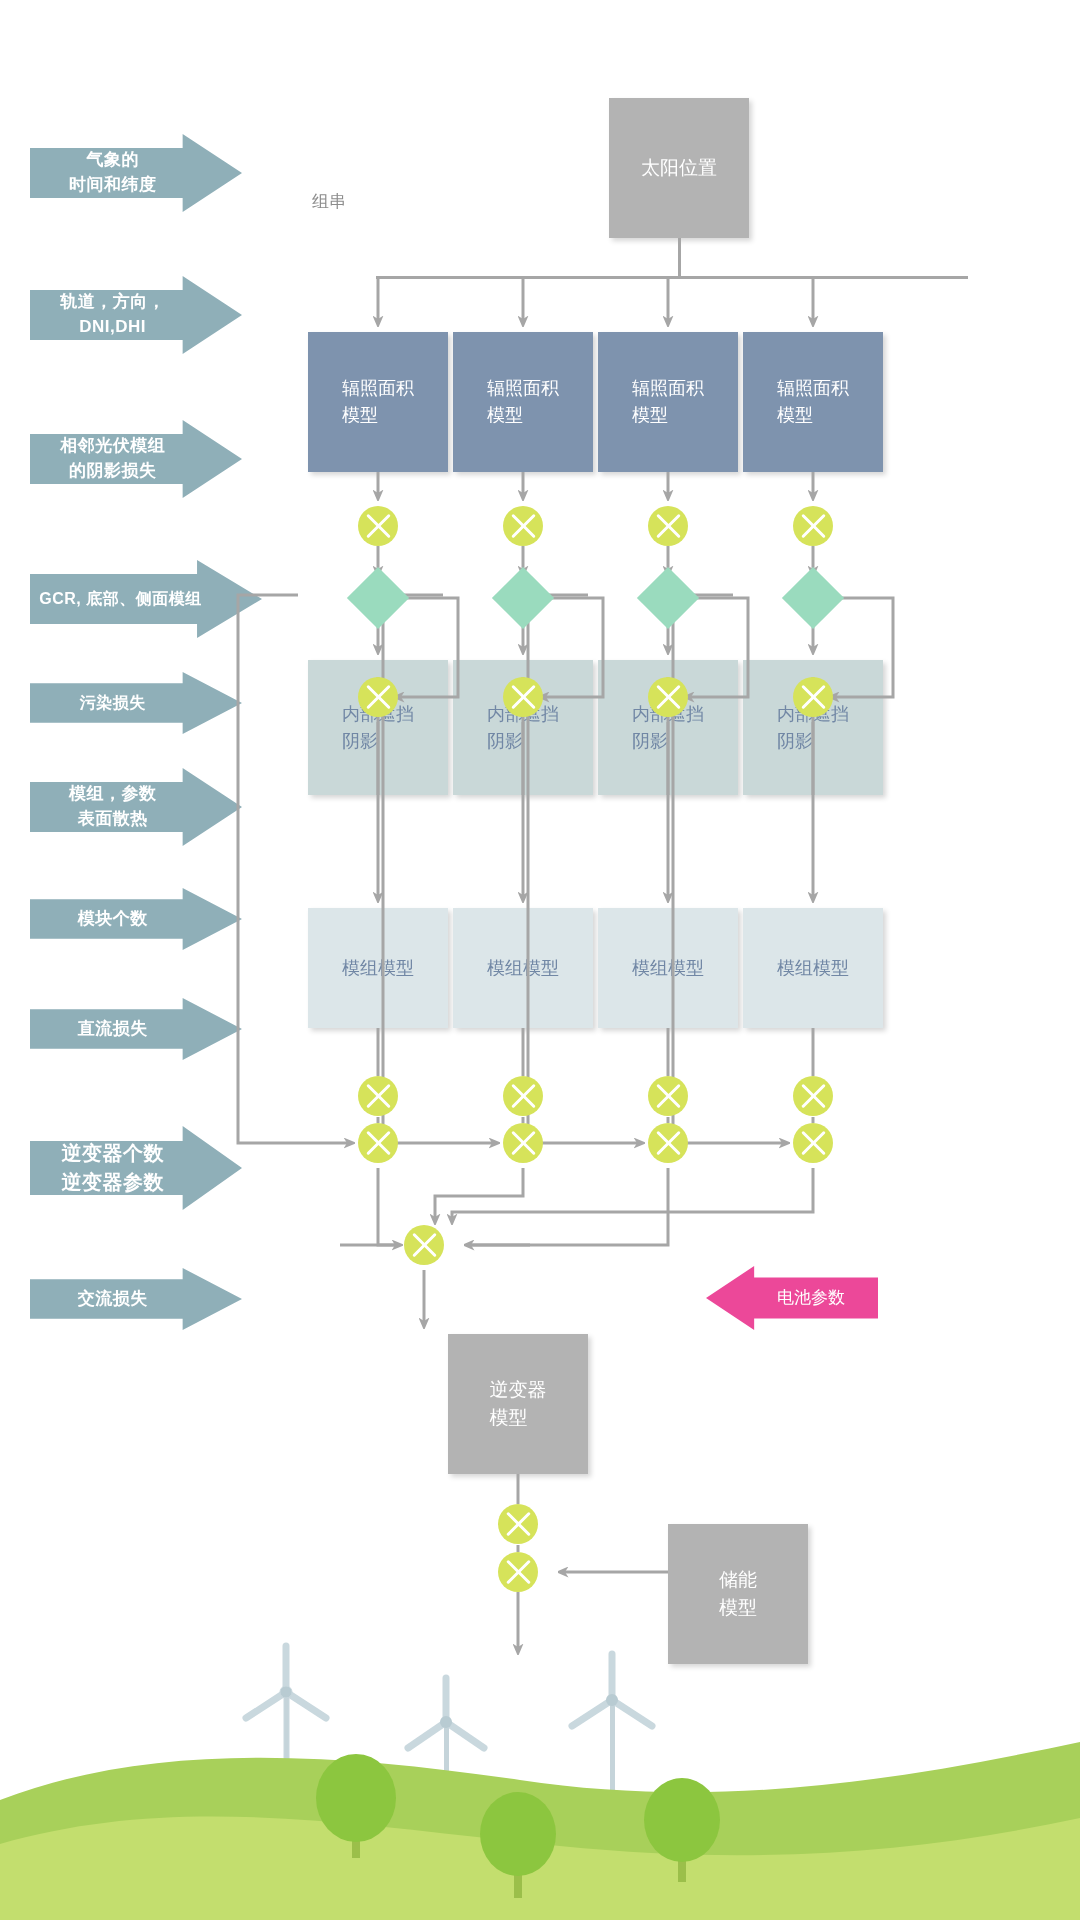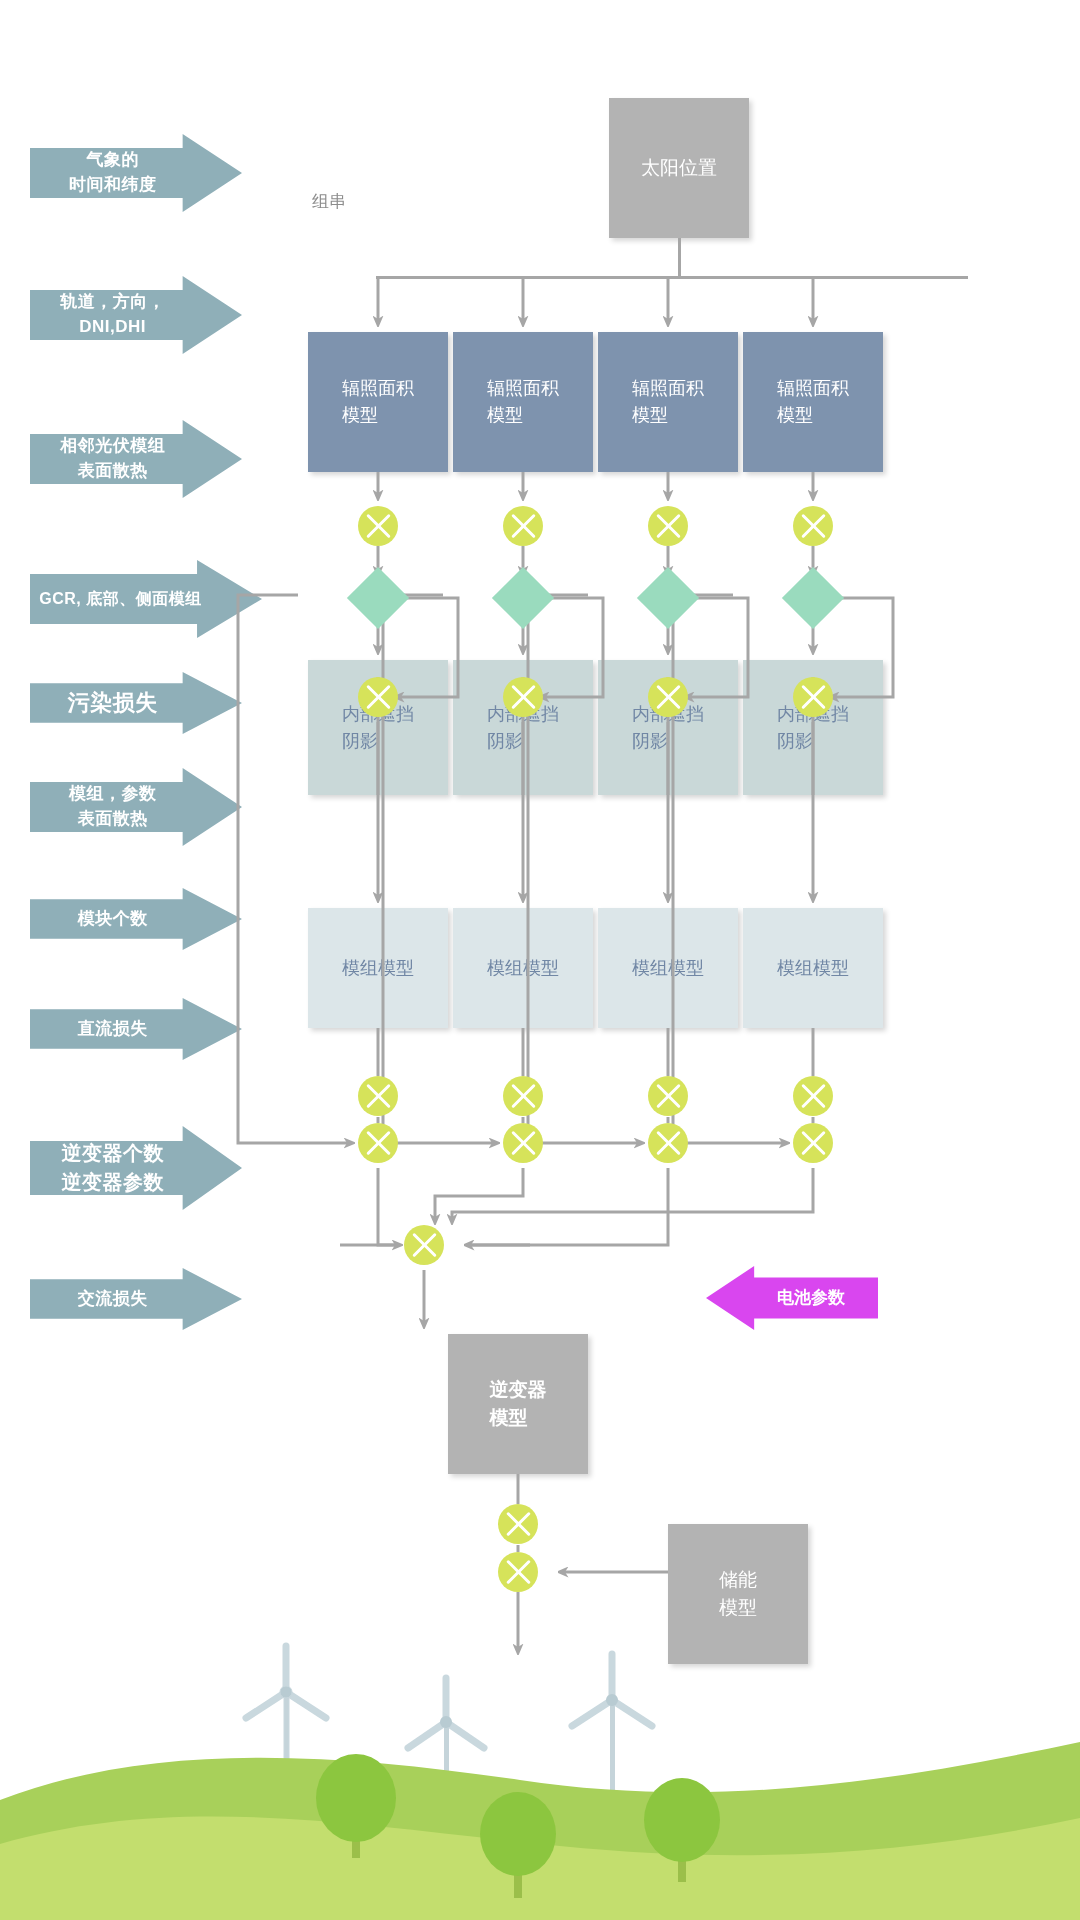--- a/index.html
+++ b/index.html
@@ -21,23 +21,23 @@
     text-align:center;
     line-height:1.45;
     letter-spacing:.5px;
     clip-path:polygon(0 18%, 72% 18%, 72% 0, 100% 50%, 72% 100%, 72% 82%, 0 82%);
   }
   .in-arrow .txt{padding-right:22%;white-space:pre-line;}
 
   
   .in-arrow-left{
     position:absolute;
-    background:#d946ef;
+    background:#ec4899;
     color:#ffffff;
-    font-weight:bold;
+    font-weight:normal;
     display:flex;align-items:center;justify-content:center;
     text-align:center;line-height:1.45;
     clip-path:polygon(100% 18%, 28% 18%, 28% 0, 0 50%, 28% 100%, 28% 82%, 100% 82%);
   }
   .in-arrow-left .txt{padding-left:22%;white-space:pre-line;}
 
   
   .node{
     position:absolute;
     display:flex;align-items:center;justify-content:center;
@@ -88,28 +88,28 @@
 时间和纬度</span>
   </div>
 
   <div class="in-arrow" style="left:30px;top:276px;width:212px;height:78px;font-size:17px;">
     <span class="txt">轨道，方向，
 DNI,DHI</span>
   </div>
 
   <div class="in-arrow" style="left:30px;top:420px;width:212px;height:78px;font-size:17px;">
     <span class="txt">相邻光伏模组
-表面散热</span>
+的阴影损失</span>
   </div>
 
   <div class="in-arrow" style="left:30px;top:560px;width:232px;height:78px;font-size:16px;">
     <span class="txt">GCR, 底部、侧面模组</span>
   </div>
 
-  <div class="in-arrow" style="left:30px;top:672px;width:212px;height:62px;font-size:22px;">
+  <div class="in-arrow" style="left:30px;top:672px;width:212px;height:62px;font-size:16px;">
     <span class="txt">污染损失</span>
   </div>
 
   <div class="in-arrow" style="left:30px;top:768px;width:212px;height:78px;font-size:17px;">
     <span class="txt">模组，参数
 表面散热</span>
   </div>
 
   <div class="in-arrow" style="left:30px;top:888px;width:212px;height:62px;font-size:17px;">
     <span class="txt">模块个数</span>
@@ -201,21 +201,21 @@
   <div class="node node-pale2" style="left:453px;top:908px;width:140px;height:120px;font-size:18px;">
     <span>模组模型</span>
   </div>
   <div class="node node-pale2" style="left:598px;top:908px;width:140px;height:120px;font-size:18px;">
     <span>模组模型</span>
   </div>
   <div class="node node-pale2" style="left:743px;top:908px;width:140px;height:120px;font-size:18px;">
     <span>模组模型</span>
   </div>
 
-  <div class="node node-grey" style="left:448px;top:1334px;width:140px;height:140px;font-size:19px;font-weight:bold;">
+  <div class="node node-grey" style="left:448px;top:1334px;width:140px;height:140px;font-size:19px;">
     <span>逆变器
 模型</span>
   </div>
   <div class="node node-grey" style="left:668px;top:1524px;width:140px;height:140px;font-size:19px;">
     <span>储能
 模型</span>
   </div>
 
   <svg width="1080" height="1920" style="position:absolute;left:0;top:0;pointer-events:none;">
     <defs>

